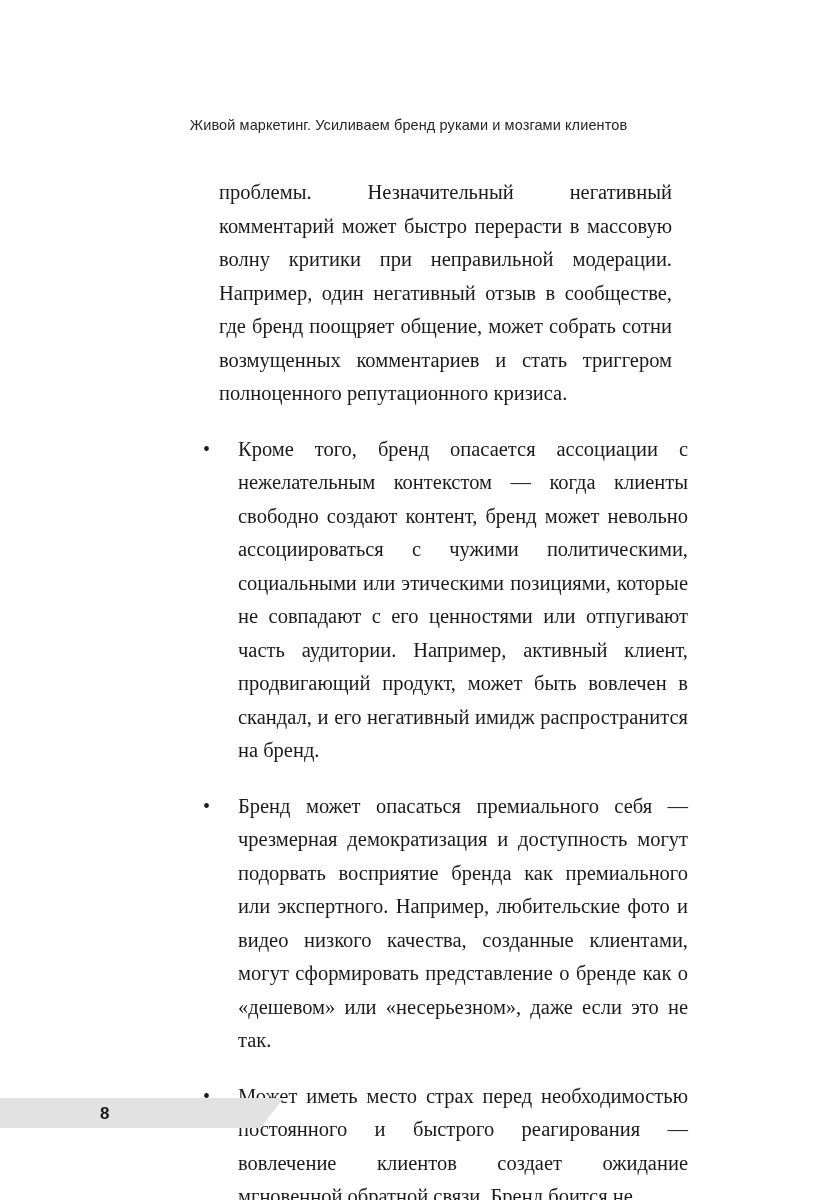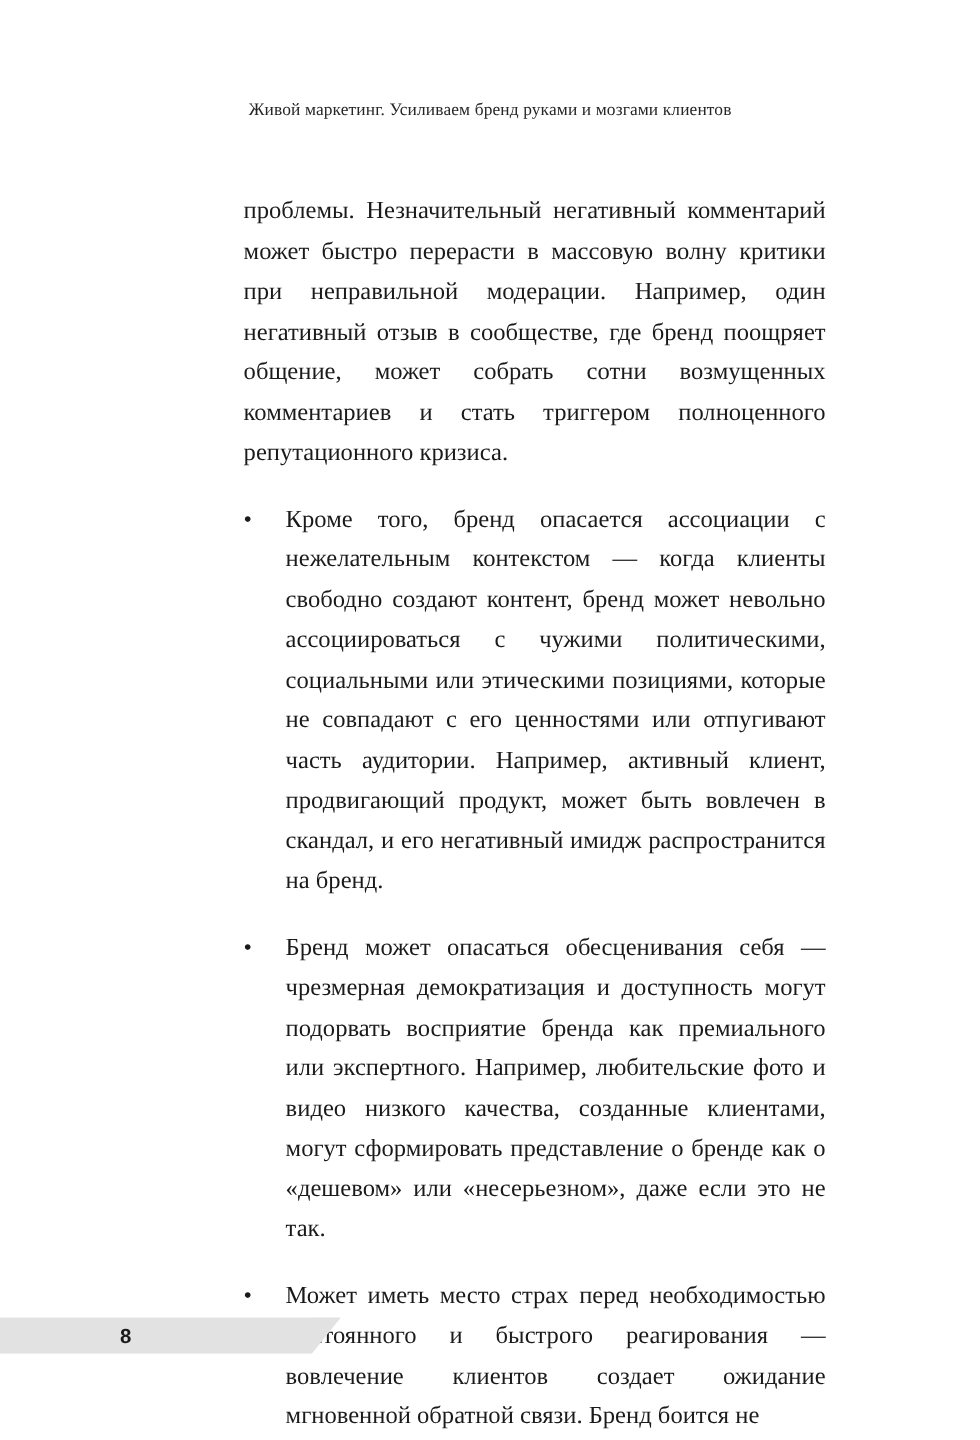--- a/index.html
+++ b/index.html
@@ -17,40 +17,40 @@
   }
 
   .page {
     position: absolute;
     inset: 0;
   }
 
   
   .running-head {
     position: absolute;
-    top: 84px;
+    top: 117px;
     left: 0;
     right: 0;
     text-align: center;
-    font-family: Liberation Serif, serif;
+    font-family: Liberation Sans, sans-serif;
     font-size: 14.5px;
     color: #262626;
     letter-spacing: 0.1px;
   }
 
   
   .text-column {
     position: absolute;
     top: 160px;
     left: 203px;
     width: 485px;
   }
 
   p.body-par {
-    margin: 0;
+    margin: 16px;
     font-size: 20.5px;
     line-height: 33.5px;
     text-align: justify;
     text-justify: inter-word;
     hyphens: manual;
   }
 
   .bullet-list {
     margin: 0;
     padding: 0;
@@ -128,21 +128,21 @@
 
     <ul class="bullet-list">
 
       <li class="bullet-item">
         <span class="bullet-dot">•</span>
         <b>Кроме того, бренд опасается ассоциации с нежелательным контекстом</b><span> — когда клиенты свободно создают контент, бренд может невольно ассоциироваться с чужими политическими, социальными или этическими позициями, которые не совпадают с его ценностями или отпугивают часть аудитории. Например, активный клиент, продвигающий продукт, может быть вовлечен в скандал, и его негативный имидж распространится на бренд.</span>
       </li>
 
       <li class="bullet-item">
         <span class="bullet-dot">•</span>
-        <b>Бренд может опасаться обесценивания себя</b><span> — чрезмерная демократизация и доступность могут подорвать восприятие бренда как премиального или экспертного. Например, любительские фото и видео низкого качества, созданные клиентами, могут сформировать представление о бренде как о «дешевом» или «несерьезном», даже если это не так.</span>
+        <b>Бренд может опасаться премиального себя</b><span> — чрезмерная демократизация и доступность могут подорвать восприятие бренда как премиального или экспертного. Например, любительские фото и видео низкого качества, созданные клиентами, могут сформировать представление о бренде как о «дешевом» или «несерьезном», даже если это не так.</span>
       </li>
 
       <li class="bullet-item">
         <span class="bullet-dot">•</span>
         <b>Может иметь место страх перед необходимостью постоянного и быстрого реагирования</b><span> — вовлечение клиентов создает ожидание мгновенной обратной связи. Бренд боится не</span>
       </li>
 
     </ul>
   </div>
 

